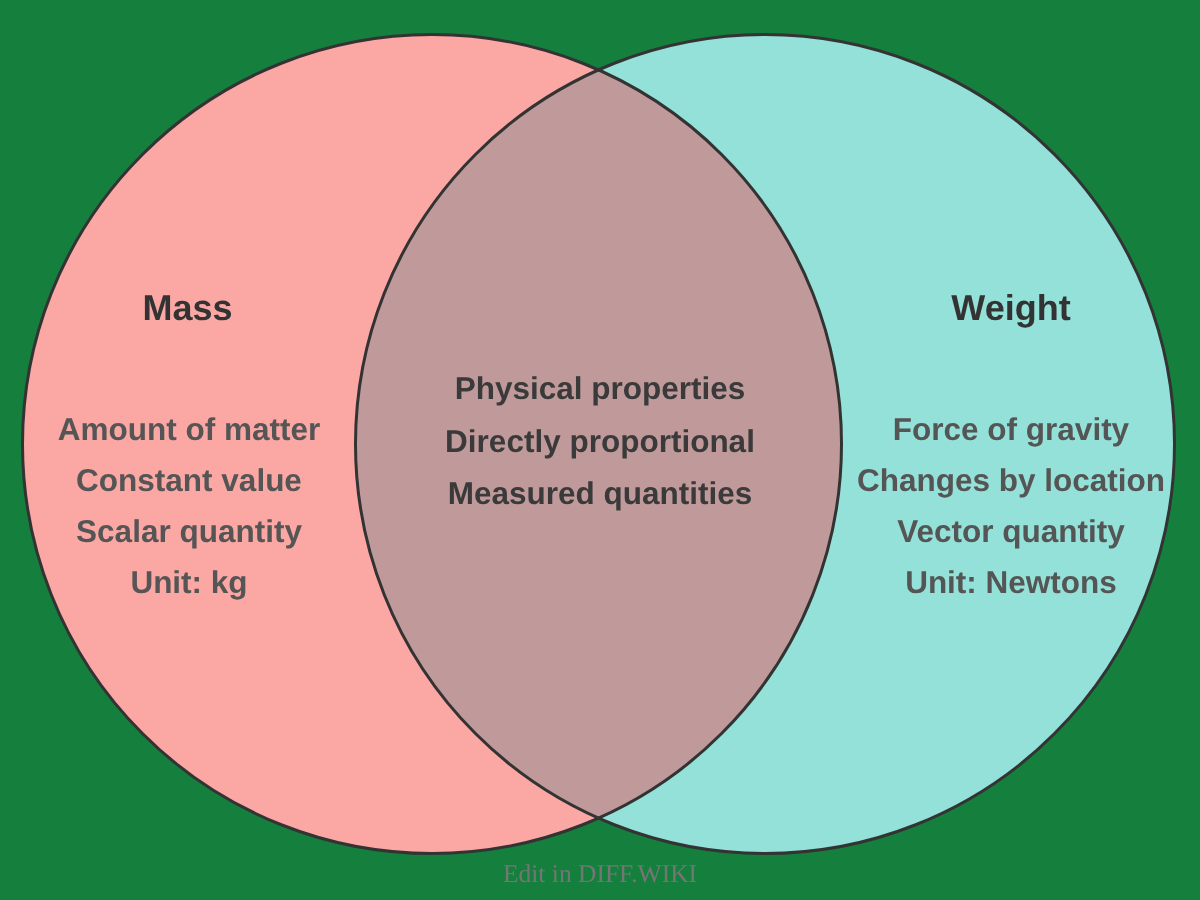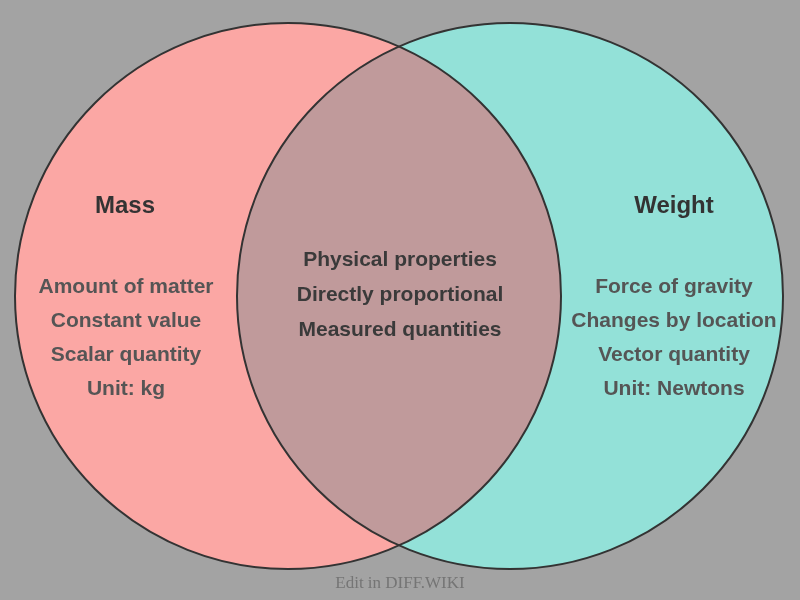--- a/index.html
+++ b/index.html
@@ -8,21 +8,21 @@
     background: #ffffff;
     width: 800px;
     height: 600px;
     overflow: hidden;
     font-family: "Liberation Sans", sans-serif;
   }
   .canvas {
     position: relative;
     width: 800px;
     height: 600px;
-    background: #a3a3a3;
+    background: #15803d;
   }
   svg { display: block; }
   svg text {
     text-anchor: middle;
     font-family: "Liberation Sans", sans-serif;
   }
   .title {
     font-size: 24px;
     font-weight: bold;
   }

